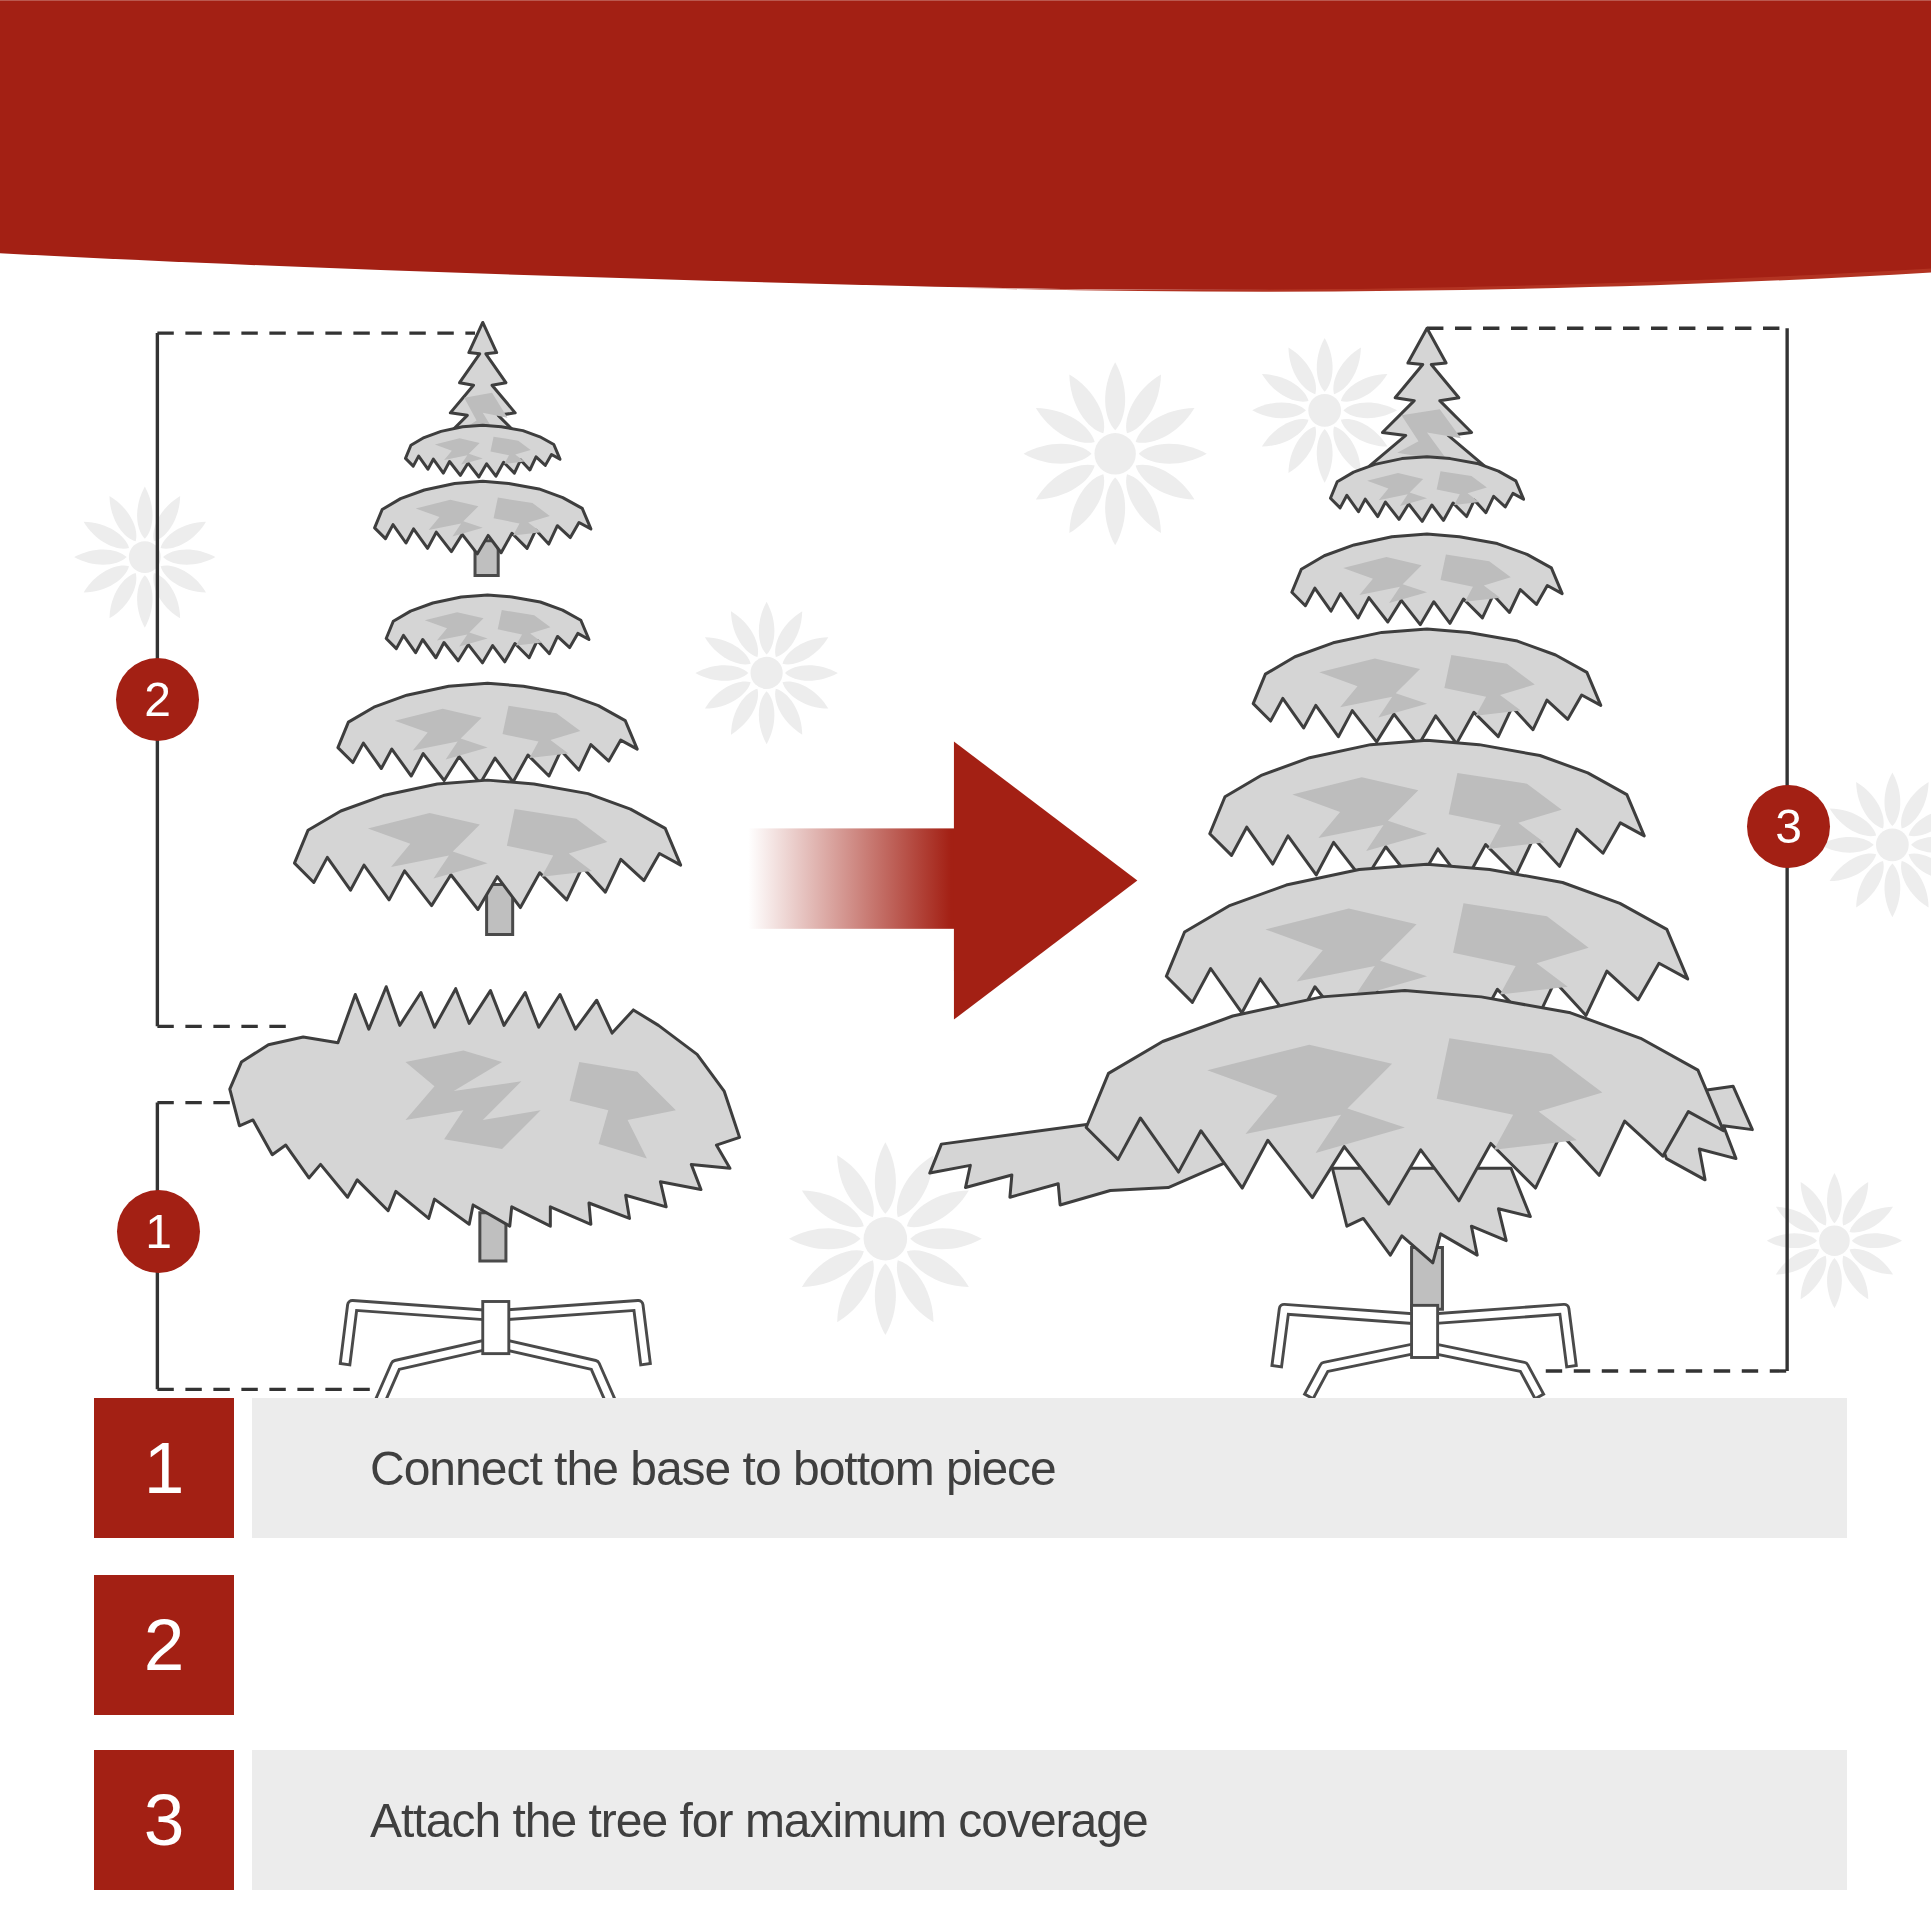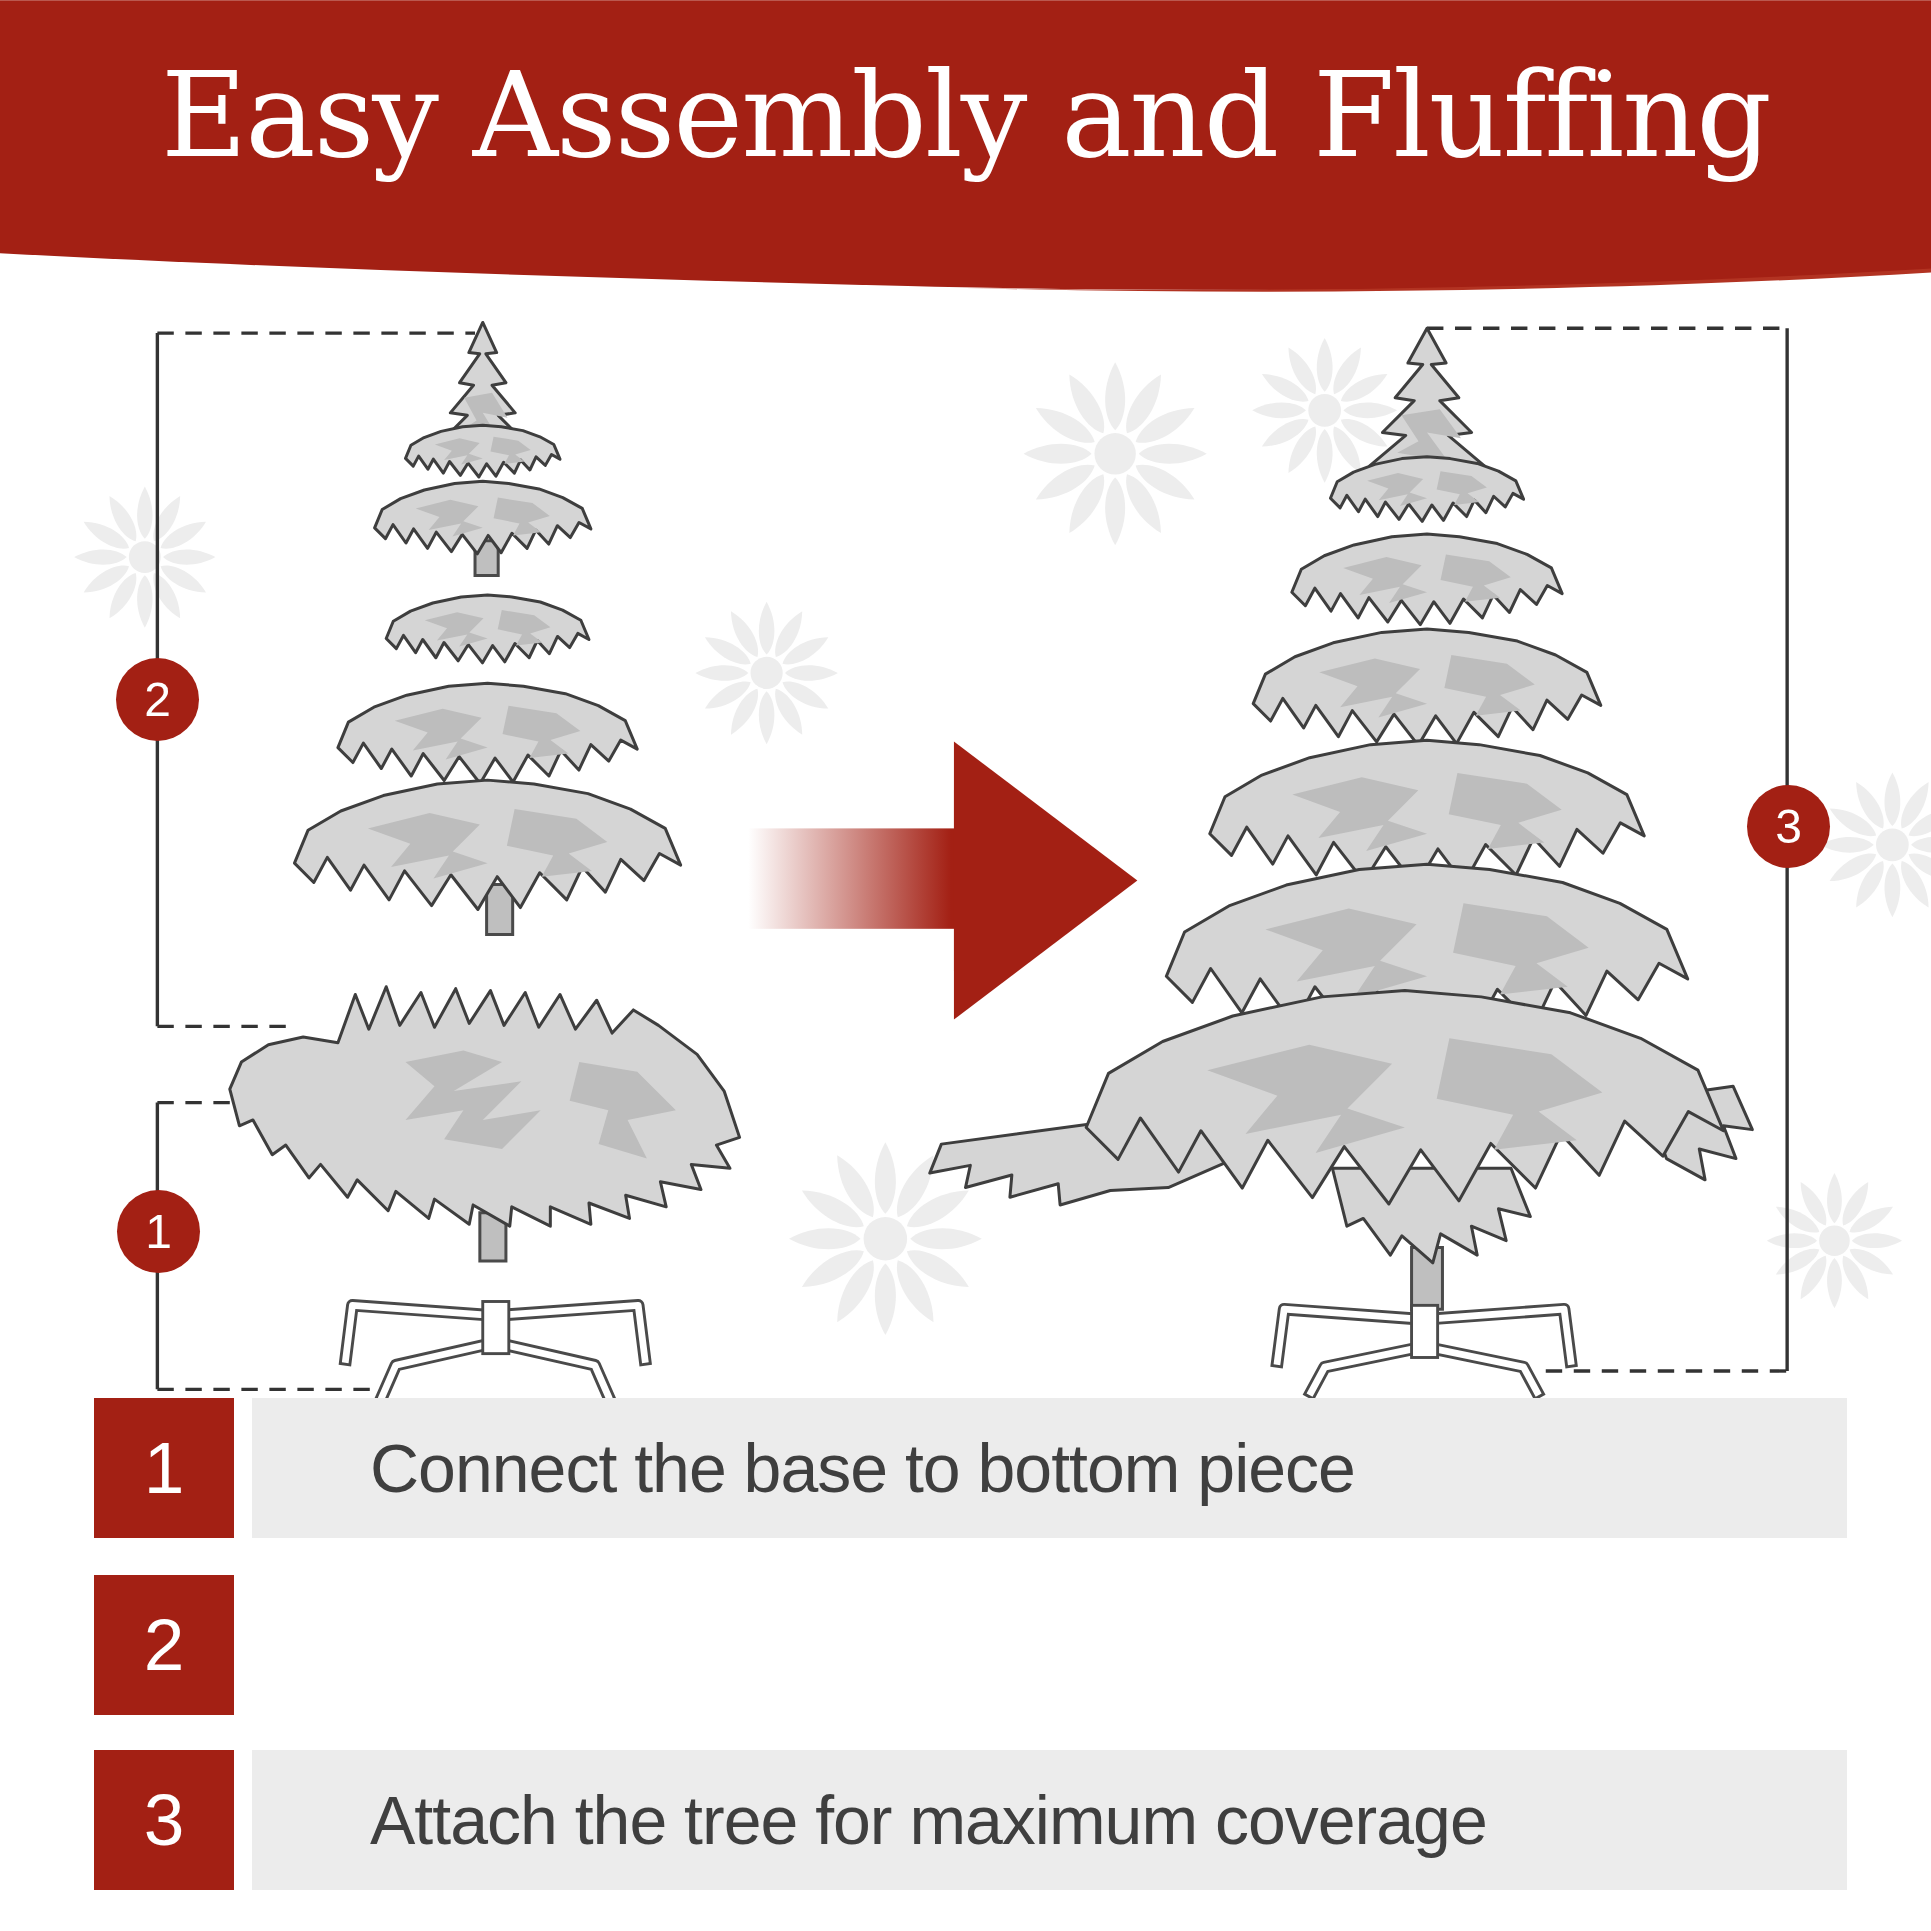--- a/index.html
+++ b/index.html
@@ -27,21 +27,21 @@
   .badge-sections{left:116px;top:658px;}
   .badge-base{left:117px;top:1190px;}
   .badge-assembled{left:1747px;top:785px;}
   
   .step-row{position:absolute;left:0;width:1931px;height:140px;}
   .step-row.r1{top:1398px;} .step-row.r2{top:1575px;} .step-row.r3{top:1750px;}
   .step-num{position:absolute;left:94px;top:0;width:140px;height:140px;background:#A32014;
             color:#ffffff;font-size:73px;font-weight:300;text-align:center;line-height:140px;}
   .step-bar{position:absolute;left:252px;top:0;width:1595px;height:140px;background:#ECECEC;
             display:flex;align-items:center;}
-  .step-text{padding-left:118px;font-size:68px;font-weight:300;letter-spacing:-1px;color:#3F3F3F;white-space:nowrap;}
+  .step-text{padding-left:118px;font-size:48px;font-weight:300;letter-spacing:-1px;color:#3F3F3F;white-space:nowrap;}
 </style>
 </head>
 <body>
 
 <div class="canvas">
 
   <svg class="scene" viewBox="0 0 2000 2000">
     <defs>
       <linearGradient id="arrowGrad" gradientUnits="userSpaceOnUse" x1="775" y1="0" x2="985" y2="0">
         <stop offset="0" stop-color="#ffffff"></stop>
@@ -166,21 +166,20 @@
       <path class="leg-out" d="M1481 1396 L1578 1416 L1592 1442"></path>
         <path class="leg-in" d="M1481 1396 L1578 1416 L1592 1442"></path>
       <rect class="socket" x="1462" y="1352" width="27" height="54"></rect>
     </g>
   </svg>
 
   <svg class="header-band" viewBox="0 0 2000 330">
     <path d="M1000 298 C1350 304 1700 295 2000 260 L2000 282 C1700 300 1350 307 1000 298 Z" fill="#B23322"></path>
     <path d="M0 0 H2000 V278 C1620 300 1260 304 940 296 C620 288 280 277 0 262 Z" fill="#A32014"></path>
   </svg>
-  <div class="page-title">Easy Assembly and Fluffing</div>
 
   <div class="badge badge-sections">2</div>
   <div class="badge badge-base">1</div>
   <div class="badge badge-assembled">3</div>
 
   <div class="step-row r1">
     <div class="step-num">1</div>
     <div class="step-bar">
       <span class="step-text">Connect the base to bottom piece</span>
     </div>

